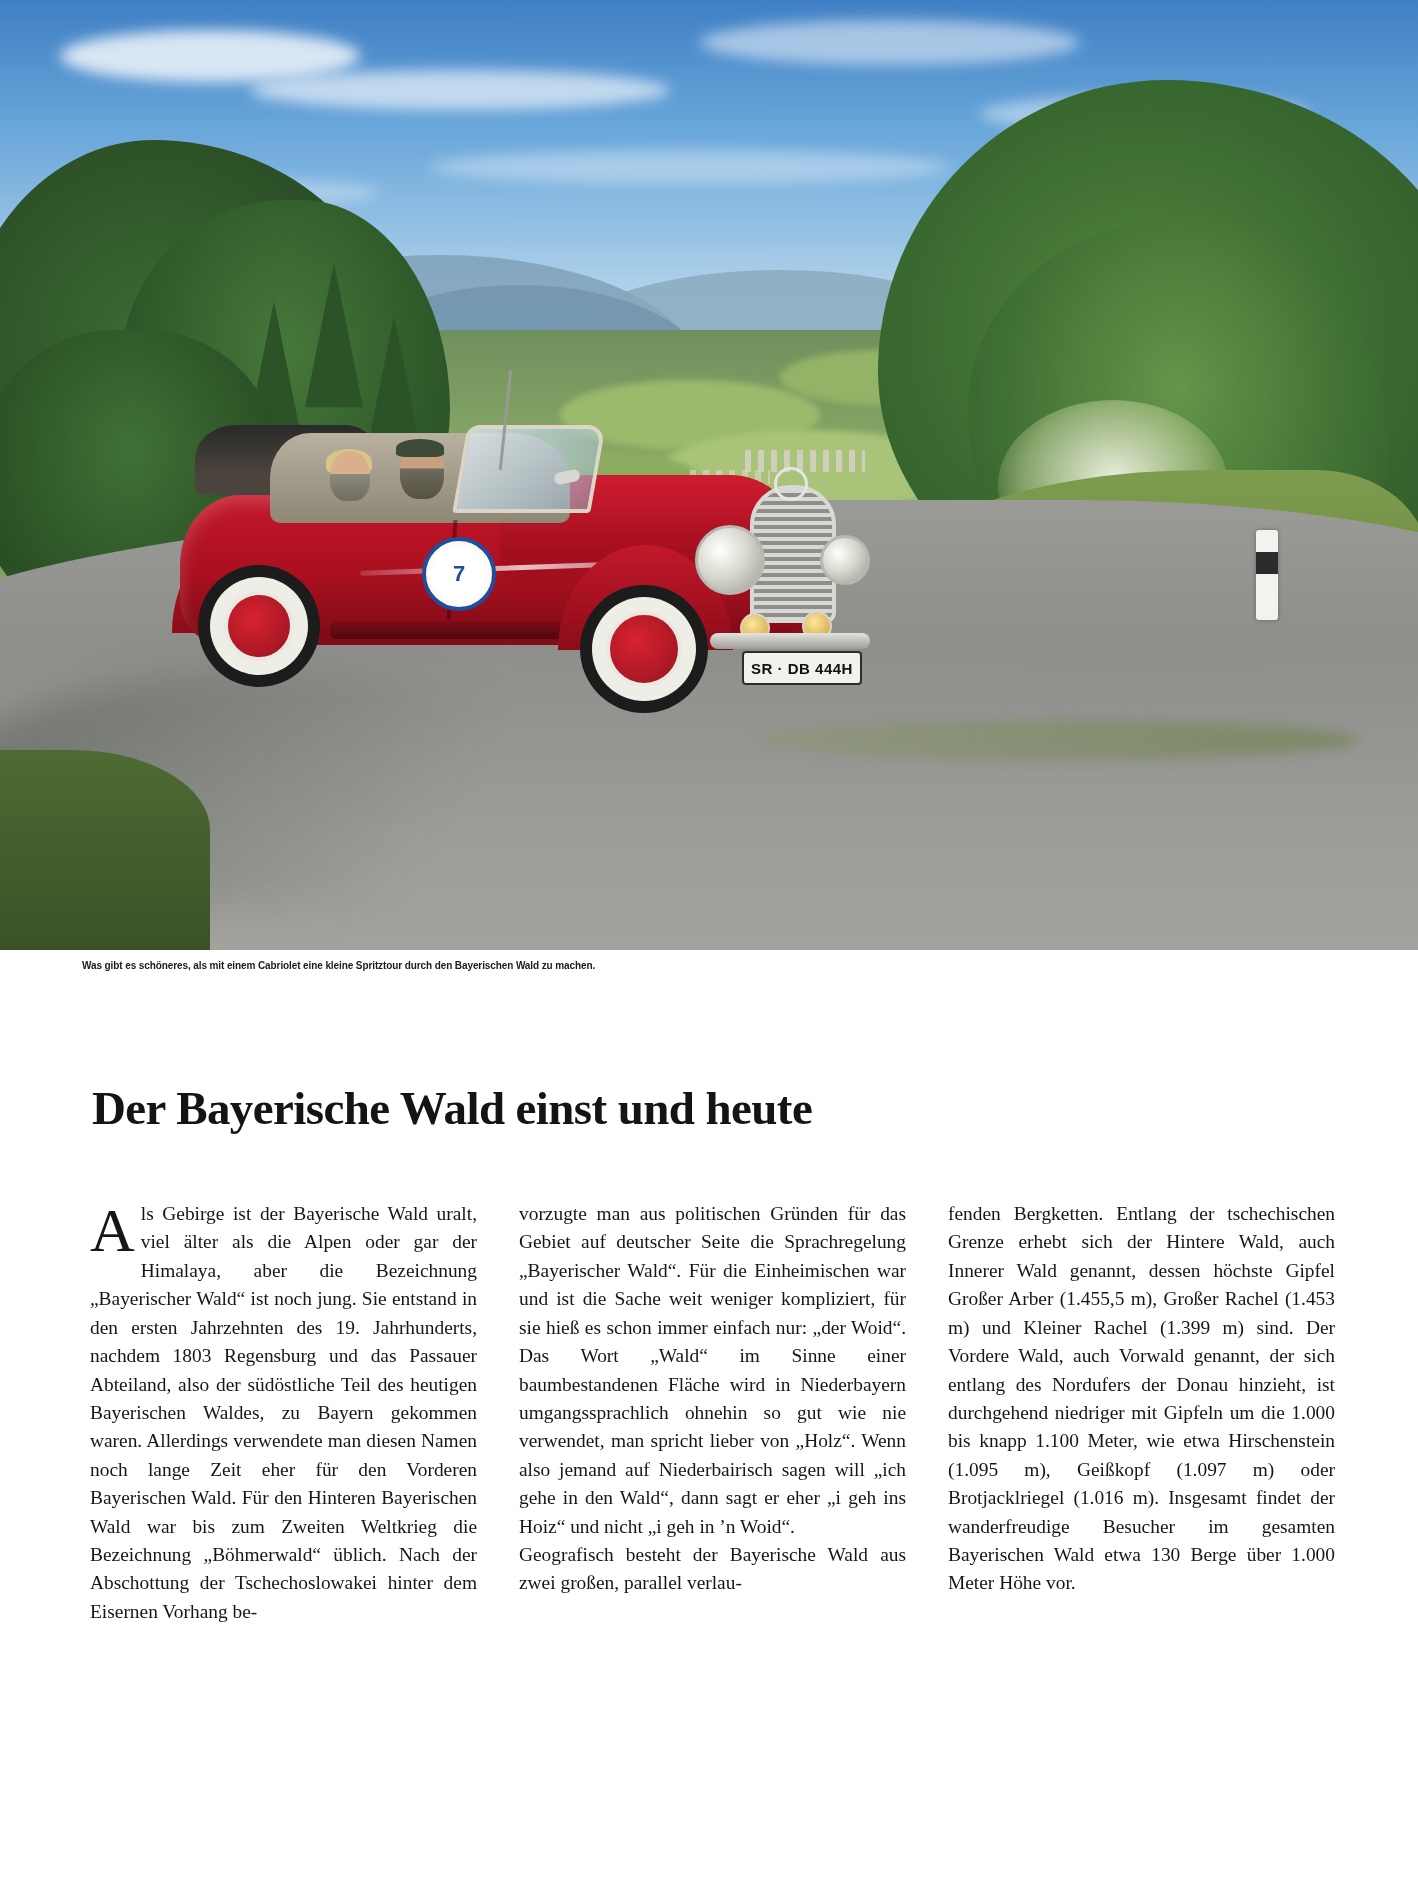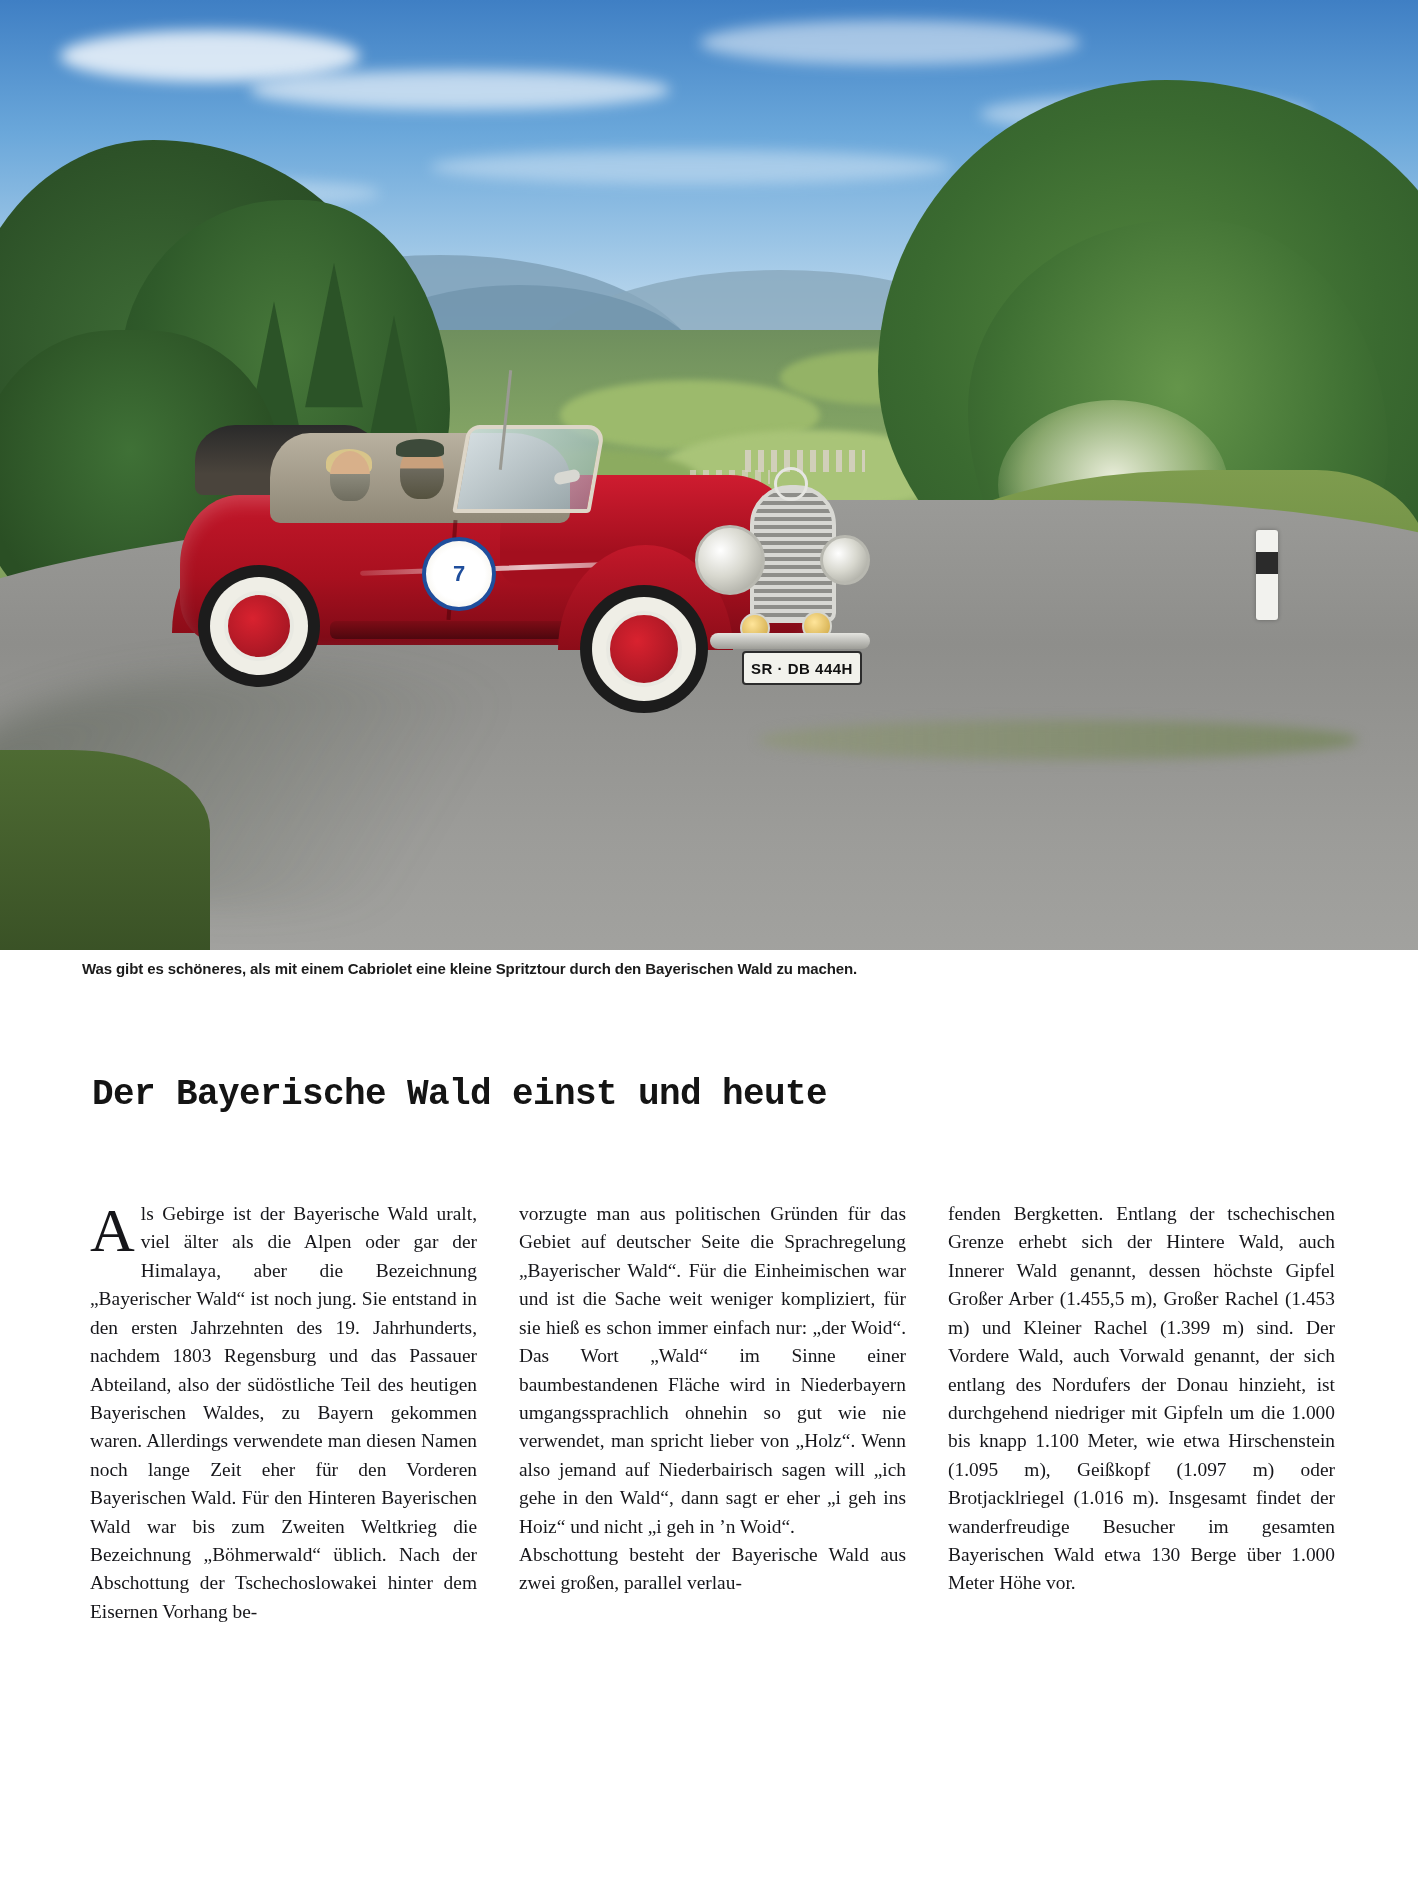--- a/index.html
+++ b/index.html
@@ -383,34 +383,34 @@
     border-radius: 50% 50% 20% 20%;
   }
 
   
   .caption {
     position: absolute;
     left: 82px;
     top: 960px;
     width: 1250px;
     font-family: "Liberation Sans", sans-serif;
-    font-size: 15px;
+    font-size: 10px;
     font-weight: 700;
     color: #1b1b1b;
     letter-spacing: -0.1px;
   }
 
   
   .headline {
     position: absolute;
     left: 92px;
     top: 1050px;
     width: 1250px;
-    font-family: Liberation Mono, monospace;
-    font-size: 36px;
+    font-family: Liberation Serif, serif;
+    font-size: 47px;
     font-weight: 700;
     letter-spacing: -0.6px;
     color: #141414;
   }
 
   
   .columns {
     position: absolute;
     left: 90px;
     top: 1200px;
@@ -541,21 +541,21 @@
   <div class="caption">Was gibt es schöneres, als mit einem Cabriolet eine kleine Spritztour durch den Bayerischen Wald zu machen.</div>
 
   <h1 class="headline">Der Bayerische Wald einst und heute</h1>
 
   <div class="columns">
     <div class="col">
       <p class="dropcap">Als Gebirge ist der Bayerische Wald uralt, viel älter als die Alpen oder gar der Himalaya, aber die Bezeichnung „Bayerischer Wald“ ist noch jung. Sie entstand in den ersten Jahrzehnten des 19. Jahrhunderts, nachdem 1803 Regensburg und das Passauer Abteiland, also der südöstliche Teil des heutigen Bayerischen Waldes, zu Bayern gekommen waren. Allerdings verwendete man diesen Namen noch lange Zeit eher für den Vorderen Bayerischen Wald. Für den Hinteren Bayerischen Wald war bis zum Zweiten Weltkrieg die Bezeichnung „Böhmerwald“ üblich. Nach der Abschottung der Tschechoslowakei hinter dem Eisernen Vorhang be-</p>
     </div>
     <div class="col">
       <p>vorzugte man aus politischen Gründen für das Gebiet auf deutscher Seite die Sprachregelung „Bayerischer Wald“. Für die Einheimischen war und ist die Sache weit weniger kompliziert, für sie hieß es schon immer einfach nur: „der Woid“. Das Wort „Wald“ im Sinne einer baumbestandenen Fläche wird in Niederbayern umgangssprachlich ohnehin so gut wie nie verwendet, man spricht lieber von „Holz“. Wenn also jemand auf Niederbairisch sagen will „ich gehe in den Wald“, dann sagt er eher „i geh ins Hoiz“ und nicht „i geh in ’n Woid“.</p>
-      <p>Abschottung besteht der Bayerische Wald aus zwei großen, parallel verlau-</p>
+      <p>Geografisch besteht der Bayerische Wald aus zwei großen, parallel verlau-</p>
     </div>
     <div class="col">
       <p>fenden Bergketten. Entlang der tschechischen Grenze erhebt sich der Hintere Wald, auch Innerer Wald genannt, dessen höchste Gipfel Großer Arber (1.455,5 m), Großer Rachel (1.453 m) und Kleiner Rachel (1.399 m) sind. Der Vordere Wald, auch Vorwald genannt, der sich entlang des Nordufers der Donau hinzieht, ist durchgehend niedriger mit Gipfeln um die 1.000 bis knapp 1.100 Meter, wie etwa Hirschenstein (1.095 m), Geißkopf (1.097 m) oder Brotjacklriegel (1.016 m). Insgesamt findet der wanderfreudige Besucher im gesamten Bayerischen Wald etwa 130 Berge über 1.000 Meter Höhe vor.</p>
     </div>
   </div>
 
 
 </div>
 
 </body></html>

